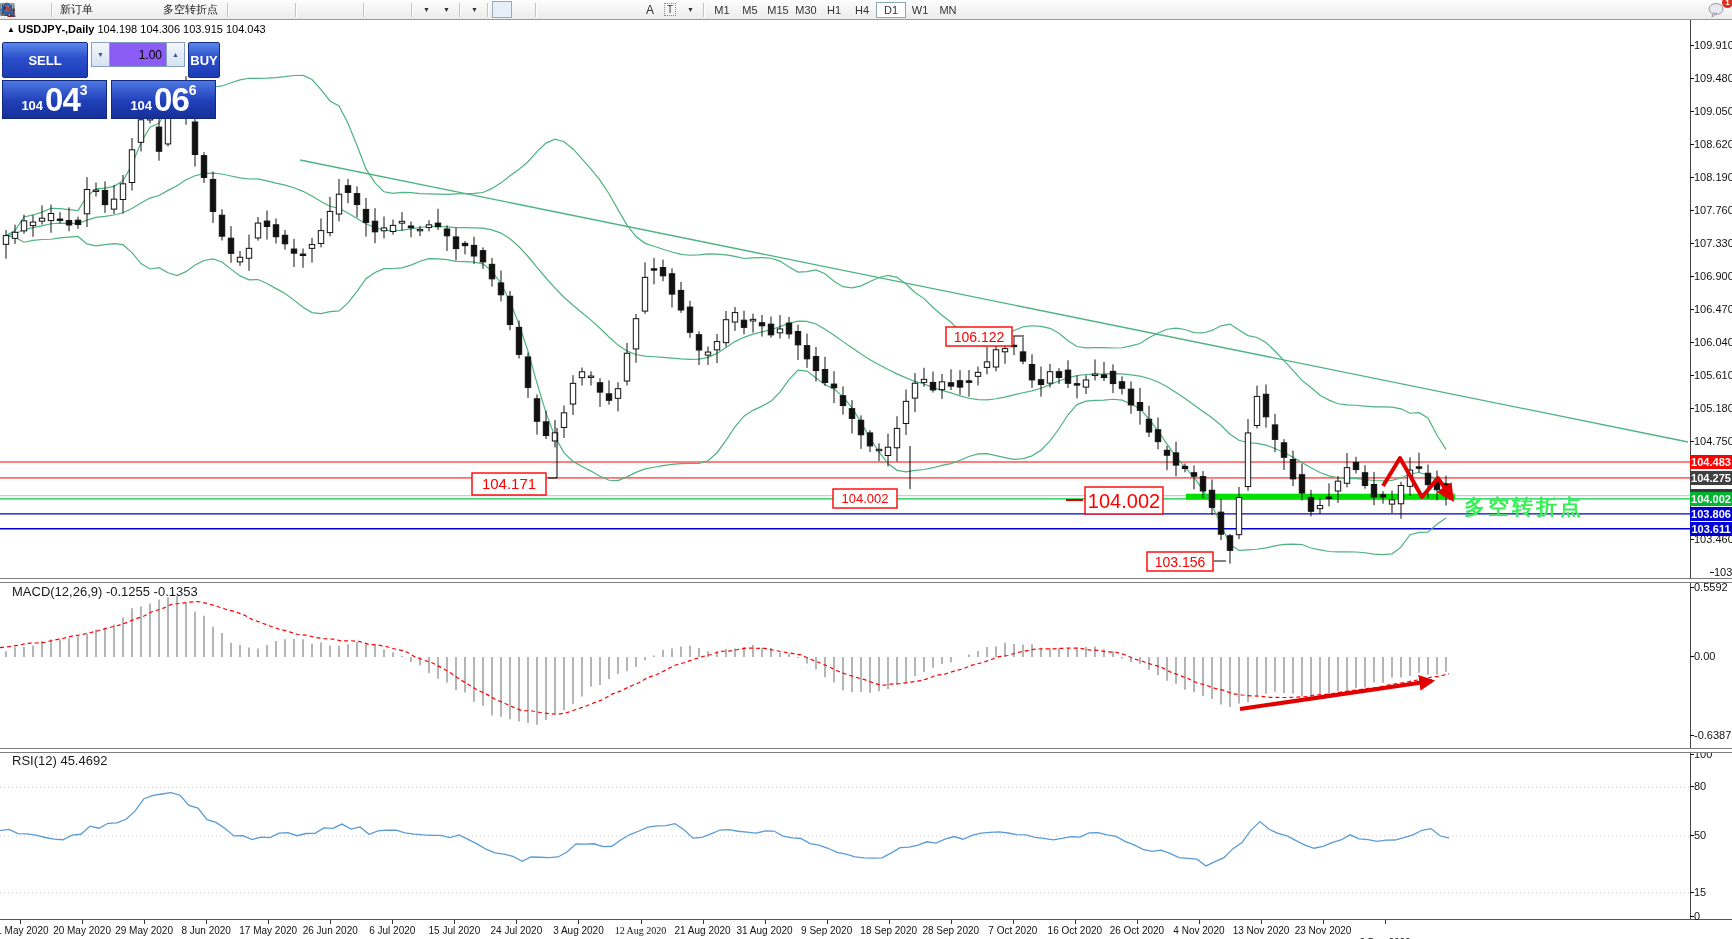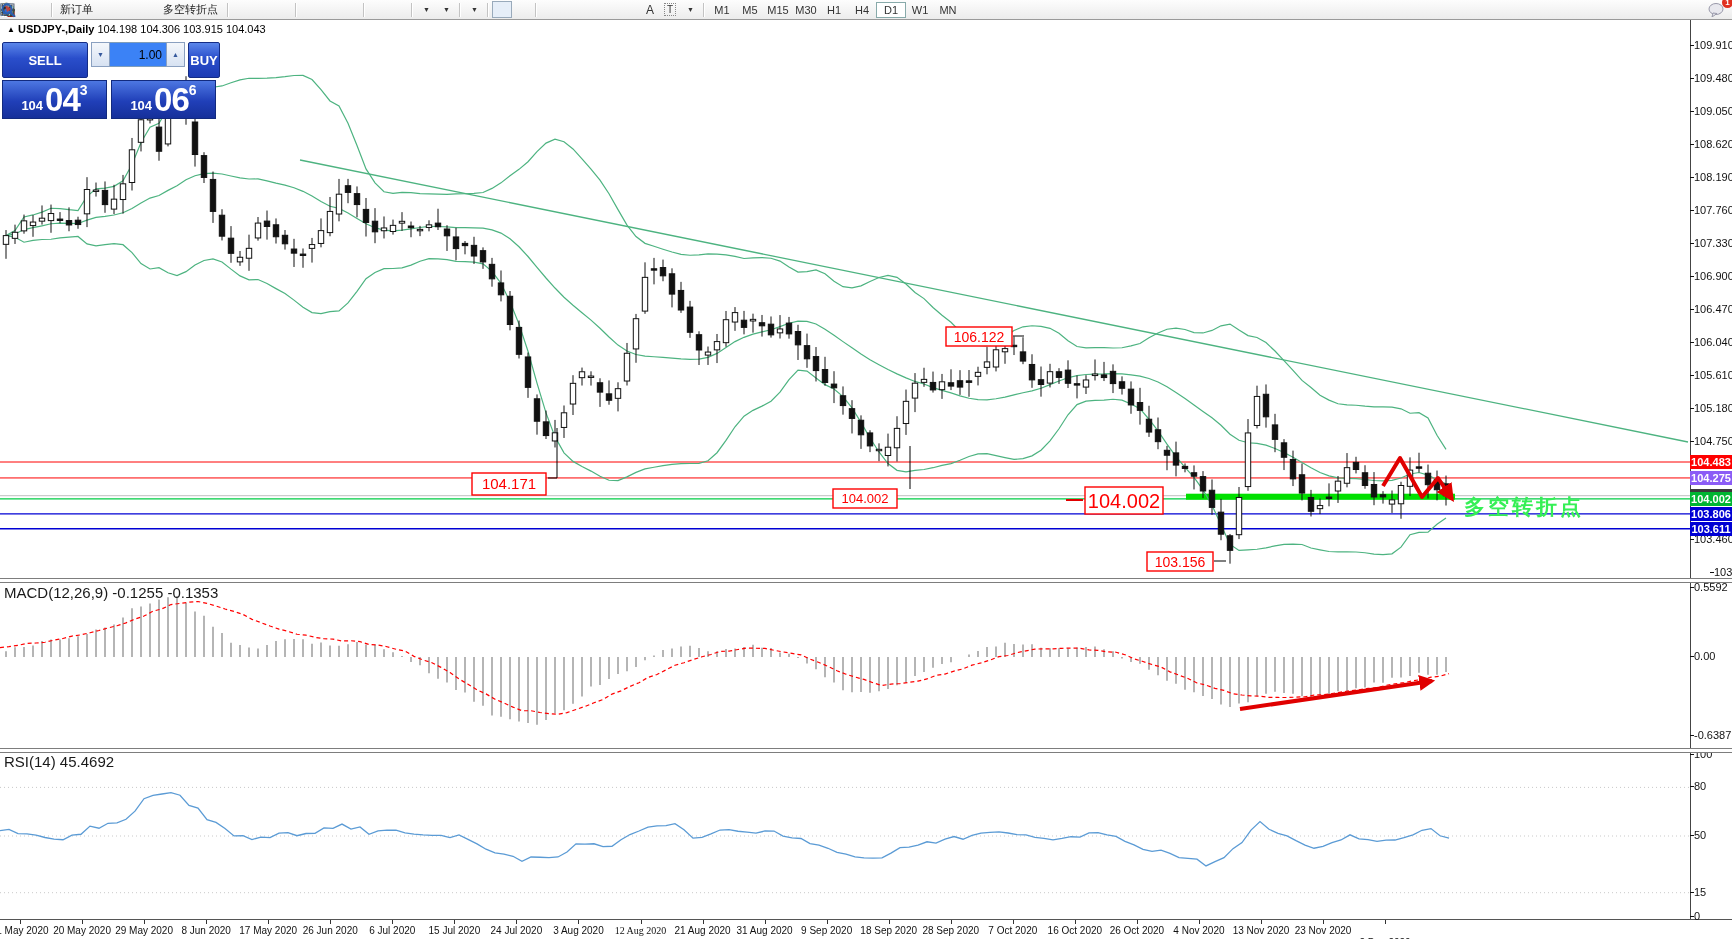--- a/index.html
+++ b/index.html
@@ -25,36 +25,36 @@
   #symbol-bar{position:absolute;left:7px;top:23px;font-size:11px;color:#000;z-index:5;}
   #symbol-bar .tri{font-size:8px;vertical-align:1px;}
   #axis-gutter{position:absolute;left:1690px;top:19px;width:42px;height:920px;
     background:#fff;border-left:1px solid #444;z-index:4;}
   .ptick{position:absolute;left:1694px;width:38px;font-size:11px;color:#111;z-index:5;}
   .ptick .dash{position:absolute;left:-4px;top:6px;width:4px;height:1px;background:#111;}
   .badge{position:absolute;left:1690px;width:42px;height:14px;font-size:11px;font-weight:bold;
     color:#fff;text-align:center;line-height:14px;z-index:6;}
   .sep-h{position:absolute;left:0;width:1732px;height:3px;z-index:7;
     border-top:1px solid #7d7d7d;border-bottom:1px solid #7d7d7d;background:#fff;}
-  .pane-label{position:absolute;left:4px;font-size:15px;color:#1a1a1a;z-index:5;}
+  .pane-label{position:absolute;left:12px;font-size:13px;color:#1a1a1a;z-index:5;}
   #date-axis{position:absolute;left:0;top:919px;width:1732px;height:20px;background:#fff;
     border-top:1px solid #555;z-index:5;}
   .dlab{position:absolute;top:5px;font-size:10px;color:#111;transform:translateX(-50%);white-space:nowrap;}
   .dtick{position:absolute;top:0;width:1px;height:4px;background:#333;}
   svg{position:absolute;left:0;z-index:2;}
   
   #trade-panel{position:absolute;left:2px;top:42px;width:218px;z-index:20;font-weight:bold;}
   #tp-row1{display:flex;height:36px;}
   .tp-btn{background:linear-gradient(#5b86ea,#2a4ecb 45%,#1d3cb4);color:#fff;border:1px solid #142c86;
     border-radius:2px;font-size:13px;display:flex;align-items:center;justify-content:center;cursor:pointer;}
   #sell-btn{width:84px;}#buy-btn{width:64px;flex:1;margin-left:3px;}
   #vol-box{display:flex;margin-left:3px;height:25px;box-sizing:border-box;}
   .spin{width:17px;background:linear-gradient(#f4f7fb,#d7e2f2);border:1px solid #8aa0c0;color:#35589c;
     font-size:7px;display:flex;align-items:center;justify-content:center;cursor:pointer;}
-  #vol-val{width:52px;background:#3b82f6;border-top:1px solid #7f9db9;border-bottom:1px solid #7f9db9;
+  #vol-val{width:52px;background:#8b5cf6;border-top:1px solid #7f9db9;border-bottom:1px solid #7f9db9;
     font-size:12px;font-weight:normal;display:flex;align-items:center;justify-content:flex-end;padding-right:4px;color:#000;}
   #tp-row2{display:flex;margin-top:2px;height:39px;}
   .px-box{background:linear-gradient(#4d77e2,#203fb8 55%,#16309a);border:1px solid #122a7e;color:#fff;
     display:flex;align-items:flex-end;justify-content:center;padding-bottom:2px;}
   #sell-px{width:103px;}#buy-px{width:103px;margin-left:4px;}
   .px-pre{font-size:13px;line-height:20px;margin-right:2px;}
   .px-big{font-size:33px;line-height:33px;letter-spacing:-1px;}
   .px-sup{font-size:14px;line-height:14px;align-self:flex-start;margin-top:2px;}
   
   .ic{display:inline-block;}
@@ -860,21 +860,21 @@
   </svg>
 <div class="sep-h" style="top:748px;"></div>
 <svg id="rsi-svg" width="1690" height="168" style="top:751px;">
     <line x1="0" x2="1690" y1="36.39999999999998" y2="36.39999999999998" stroke="#c9c9c9" stroke-dasharray="1,3"></line>
     <line x1="0" x2="1690" y1="85" y2="85" stroke="#c9c9c9" stroke-dasharray="1,3"></line>
     <line x1="0" x2="1690" y1="141.70000000000005" y2="141.70000000000005" stroke="#c9c9c9" stroke-dasharray="1,3"></line>
     <polyline points="0,79.61012501287462 9,78.44091432274877 18,82.61409769201282 27,82.8373935236931 36,84.19755616903308 45,86.49573665952676 54,88.14919430303576 63,88.77305303144453 72,84.07449329519272 81,83.26541856718063 90,75.09185410439966 99,77.2348383045196 108,72.29735815989966 117,71.9044480786323 126,68.28544497047153 135,60.158149404065966 144,47.713265804461116 153,44.387949083328294 162,42.98846446418759 171,41.6670387051322 180,44.23334687718477 189,54.47669899454979 198,57.118613714098956 207,68.72020973634721 216,71.35453246152406 225,77.55708928966521 234,84.92176209163665 243,84.53410712851587 252,88.52637157726292 261,86.08425018978119 270,86.57365371990204 279,82.04682781256736 288,81.53404527950283 297,84.71967006206512 306,82.51892956447603 315,82.38845946788786 324,76.95883026790614 333,77.42988223552697 342,73.0627359951734 351,78.11212186956402 360,75.90180605638022 369,83.29692821884157 378,79.9223180006743 387,79.13792130899424 396,79.24952666139598 405,81.94043683099744 414,83.03716175496584 423,83.91166339182848 432,84.27916747450831 441,84.31801076412194 450,86.61270476055142 459,83.93857107448582 468,88.3530559339523 477,92.82807944393153 486,98.22358929729467 495,101.85941510283942 504,103.20256615185735 513,105.24356807351114 522,110.28677378749853 531,106.02092492568488 540,106.26377974843979 549,106.56754040861131 558,105.95806532859797 567,101.06182074546814 576,92.82132524681094 585,93.05319870567325 594,92.76663228416442 603,95.71858765220645 612,95.23651183128356 621,88.81025499904149 630,83.5217875294685 639,79.997385122776 648,76.16951579320425 657,74.83518943500519 666,74.65313008213047 675,72.61500225150587 684,78.68600025510784 693,87.17340278387064 702,86.41472261132299 711,82.9051073966026 720,79.02123257398603 729,78.71616955757145 738,80.26092584419246 747,81.10689233589176 756,82.14414601695535 765,79.96425385689736 774,80.05224683284757 783,85.14225656414033 792,86.79013156402107 801,87.49895731617517 810,92.53748000144958 819,94.2082074221372 828,97.27658602190013 837,101.3887176728249 846,103.12712328767782 855,105.83490268945695 864,106.81920220994948 873,107.21292513895037 882,106.86742068910598 891,102.12083116388317 900,96.58418326616288 909,96.21659073495869 918,94.02059174776082 927,90.78517577600473 936,92.1999608311653 945,88.21576312482352 954,85.54161635494233 963,88.2341516599655 972,84.36797044646744 981,82.0702004981041 990,81.4084314188957 999,80.83237815237044 1008,82.00169596040246 1017,83.68703094458579 1026,83.89714901793002 1035,86.27253567504886 1044,87.43271643829348 1053,88.91289993655687 1062,87.44394771553573 1071,85.73060296535493 1080,86.1293289136886 1089,81.94869346399423 1098,81.64741602325444 1107,83.82246736145021 1116,85.47118431854244 1125,90.29653186035159 1134,93.79812876129154 1143,98.29410893249508 1152,100.30700604380672 1161,99.17576887130735 1170,102.34009772109982 1179,106.61941500473017 1188,107.36551828753943 1197,108.20208070230478 1206,114.93366615724563 1215,110.55509483945366 1224,106.60395098400113 1233,97.64399911010264 1242,91.50868030309675 1251,79.07747625684738 1260,70.59958970785146 1269,78.31109551572797 1278,82.35695025396342 1287,84.89127980756757 1296,89.69547751760479 1305,94.17965193510054 1314,97.2611819968223 1323,95.45698118543623 1332,91.64704098653795 1341,88.972417705059 1350,83.82054545354845 1359,87.87610187482835 1368,88.60412191152568 1377,90.29314868497852 1386,89.07942929601666 1395,89.01200711011882 1404,86.59853067529207 1413,83.83412450887943 1422,79.28943481306271 1431,77.57661446705731 1440,84.77599291086199 1449,87.03307719457143 " fill="none" stroke="#5b9bd5" stroke-width="1.3"></polyline>
   </svg>
 
 <div class="pane-label" style="top:584px;">MACD(12,26,9) -0.1255 -0.1353</div>
-<div class="pane-label" style="top:753px;">RSI(14) 45.4692</div>
+<div class="pane-label" style="top:753px;">RSI(12) 45.4692</div>
 
 <div id="axis-gutter"></div>
 <div id="date-axis">
     <div class="dtick" style="left: 20px;"></div>
     <div class="dlab" style="left: 20px;">11 May 2020</div>
     <div class="dtick" style="left: 82.05px;"></div>
     <div class="dlab" style="left: 82.05px;">20 May 2020</div>
     <div class="dtick" style="left: 144.1px;"></div>
     <div class="dlab" style="left: 144.1px;">29 May 2020</div>
     <div class="dtick" style="left: 206.15px;"></div>
@@ -928,21 +928,21 @@
 <div class="ptick" style="top: 236.928px; text-align: right;"><span class="dash"></span>107.330</div>
 <div class="ptick" style="top: 269.866px;"><span class="dash"></span>106.900</div>
 <div class="ptick" style="top: 302.804px;"><span class="dash"></span>106.470</div>
 <div class="ptick" style="top: 335.742px;"><span class="dash"></span>106.040</div>
 <div class="ptick" style="top: 368.68px;"><span class="dash"></span>105.610</div>
 <div class="ptick" style="top: 401.618px;"><span class="dash"></span>105.180</div>
 <div class="ptick" style="top: 434.556px;"><span class="dash"></span>104.750</div>
 <div class="ptick" style="top: 533.37px;"><span class="dash"></span>103.460</div>
 <div class="ptick" style="top: 566.308px; margin-left: 20px;"><span class="dash"></span>103.030</div>
 <div class="badge" style="top: 455.008px; background: rgb(254, 0, 0);">104.483</div>
-<div class="badge" style="top: 470.941px; background: #8b5cf6;">104.275</div>
+<div class="badge" style="top: 470.941px; background: #404040;">104.275</div>
 <div class="badge" style="top: 488.712px; background: rgb(58, 58, 58);">104.043</div>
 <div class="badge" style="top: 491.853px; background: rgb(0, 181, 50);">104.002</div>
 <div class="badge" style="top: 506.866px; background: rgb(0, 0, 212);">103.806</div>
 <div class="badge" style="top: 521.803px; background: rgb(0, 0, 212);">103.611</div>
 <div class="ptick" style="top: 580.995px;"><span class="dash"></span>0.5592</div>
 <div class="ptick" style="top: 650px;"><span class="dash"></span>0.00</div>
 <div class="ptick" style="top: 728.816px;"><span class="dash"></span>-0.6387</div>
 <div class="ptick" style="top: 748px;"><span class="dash"></span>100</div>
 <div class="ptick" style="top: 780.4px;"><span class="dash"></span>80</div>
 <div class="ptick" style="top: 829px;"><span class="dash"></span>50</div>

